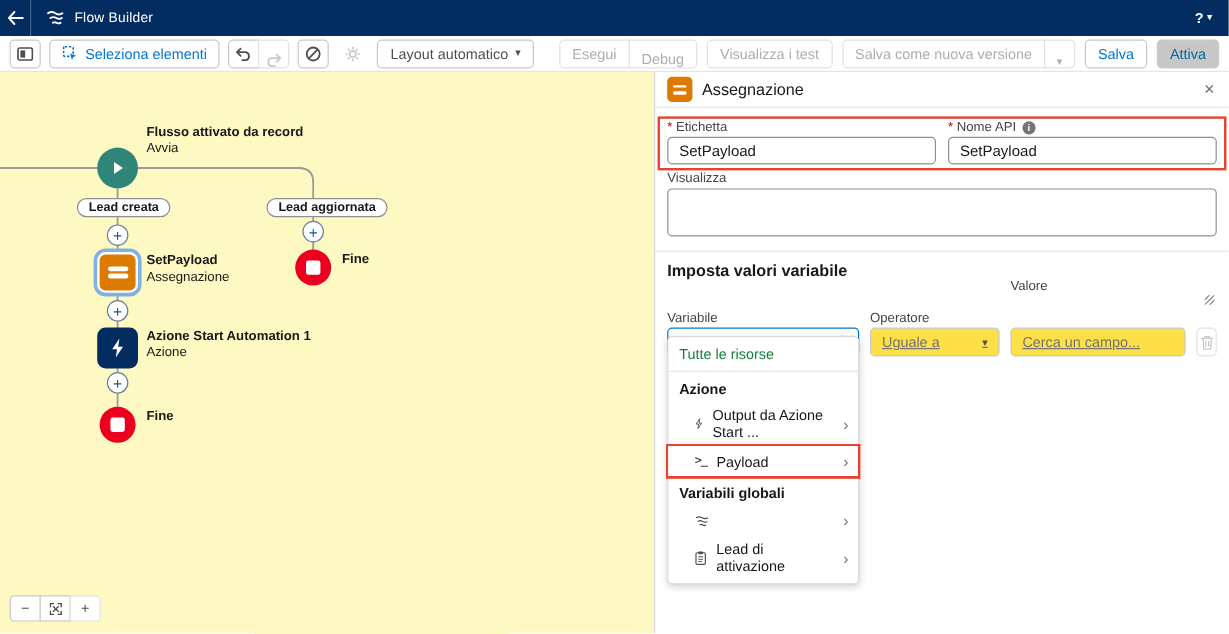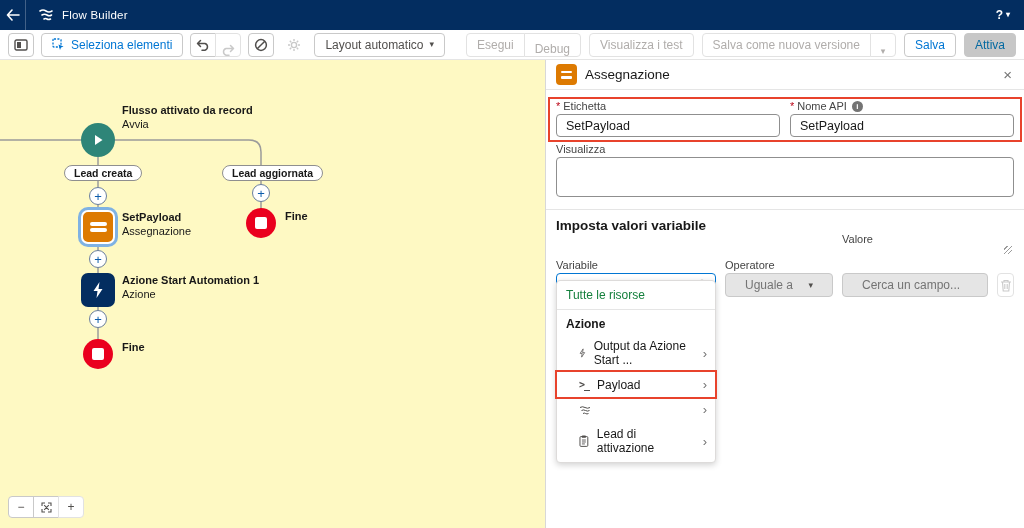--- a/index.html
+++ b/index.html
@@ -72,21 +72,21 @@
   .sect-divider { border-top:1px solid #e5e5e5; margin-top:9px; }
   .section { padding:8px 10px 0 10px; }
   .section h3 { font-size:13.5px; color:#181818; }
   .section .desc { font-size:11.5px; color:#3e3e3c; margin:7px 0 9px; }
   .assign-row { display:flex; gap:9px; align-items:flex-end; }
   .col .f-label { margin-bottom:2px; }
   .combo { position:relative; width:160px; }
   .combo input { width:100%; height:24px; border:1.5px solid #0176d3; border-radius:4px; padding:0 24px 0 9px; font-size:12px; color:#181818; font-family:"Liberation Sans",sans-serif; }
   .combo input::placeholder, .tb::placeholder { color:#747474; }
   .combo .mag { position:absolute; right:7px; top:6px; }
-  .sel-disabled, .inp-disabled { height:24px; background:#e5e5e5; border:1px solid #c9c9c9; border-radius:4px; display:flex; align-items:center; padding:0 19px; color:#747474; }
+  .sel-disabled, .inp-disabled { height:24px; background:#fde047; border:1px solid #c9c9c9; border-radius:4px; display:flex; align-items:center; padding:0 9px; color:#747474;text-decoration:underline; }
   .sel-disabled { width:108px; justify-content:space-between; }
   .sel-disabled .car { color:#514f4d; }
   .inp-disabled { width:146px;margin-top:28px; }
   .trash-btn { width:25px; height:24px; background:#fff; border:1px solid #e2e2e2; border-radius:4px; display:flex; align-items:center; justify-content:center; cursor:default; }
 
   
   .dropdown { position:absolute; left:10px; top:220px; width:160px; background:#fff; border:1px solid #dddbda; border-radius:4px; box-shadow:0 2px 6px rgba(0,0,0,.18); z-index:5; padding-bottom:2px; }
   .dd-top { padding:7px 9px; font-size:12px; color:#15803d; border-bottom:1px solid #e5e5e5; cursor:pointer; }
   .dd-group { padding:7px 9px 3px; font-size:12px; font-weight:bold; color:#181818; }
   .dd-item { display:flex; align-items:center; gap:8px; padding:5px 8px 5px 22px; font-size:12px; color:#181818; cursor:pointer; position:relative; }
@@ -357,20 +357,21 @@
         <span>Output da Azione Start ...</span>
         <span class="chev">›</span>
       </div>
 
       <div class="dd-item annotated">
         <span class="apex-glyph">&gt;_</span>
         <span>Payload</span>
         <span class="chev">›</span>
       </div>
 
+      <div class="dd-group">Variabili globali</div>
       <div class="dd-item">
         <svg width="12" height="10" viewBox="0 0 12 10">
             <path d="M1 2.5 Q3.5 1 6 2.5 T11 2.5 M2.5 5.5 Q4.5 4.3 6.5 5.5 T10.5 5.5 M4 8.5 Q5.3 7.6 6.6 8.5 T9.5 8.5" stroke="#514f4d" stroke-width="1" fill="none"></path>
           </svg>
         <span class="chev">›</span>
       </div>
       <div class="dd-item">
         <svg width="10" height="12" viewBox="0 0 10 12">
             <rect x="1" y="1.5" width="8" height="10" rx="1" fill="none" stroke="#514f4d" stroke-width="1"></rect>
             <rect x="3" y="0.5" width="4" height="2.2" rx="0.6" fill="#514f4d"></rect>

